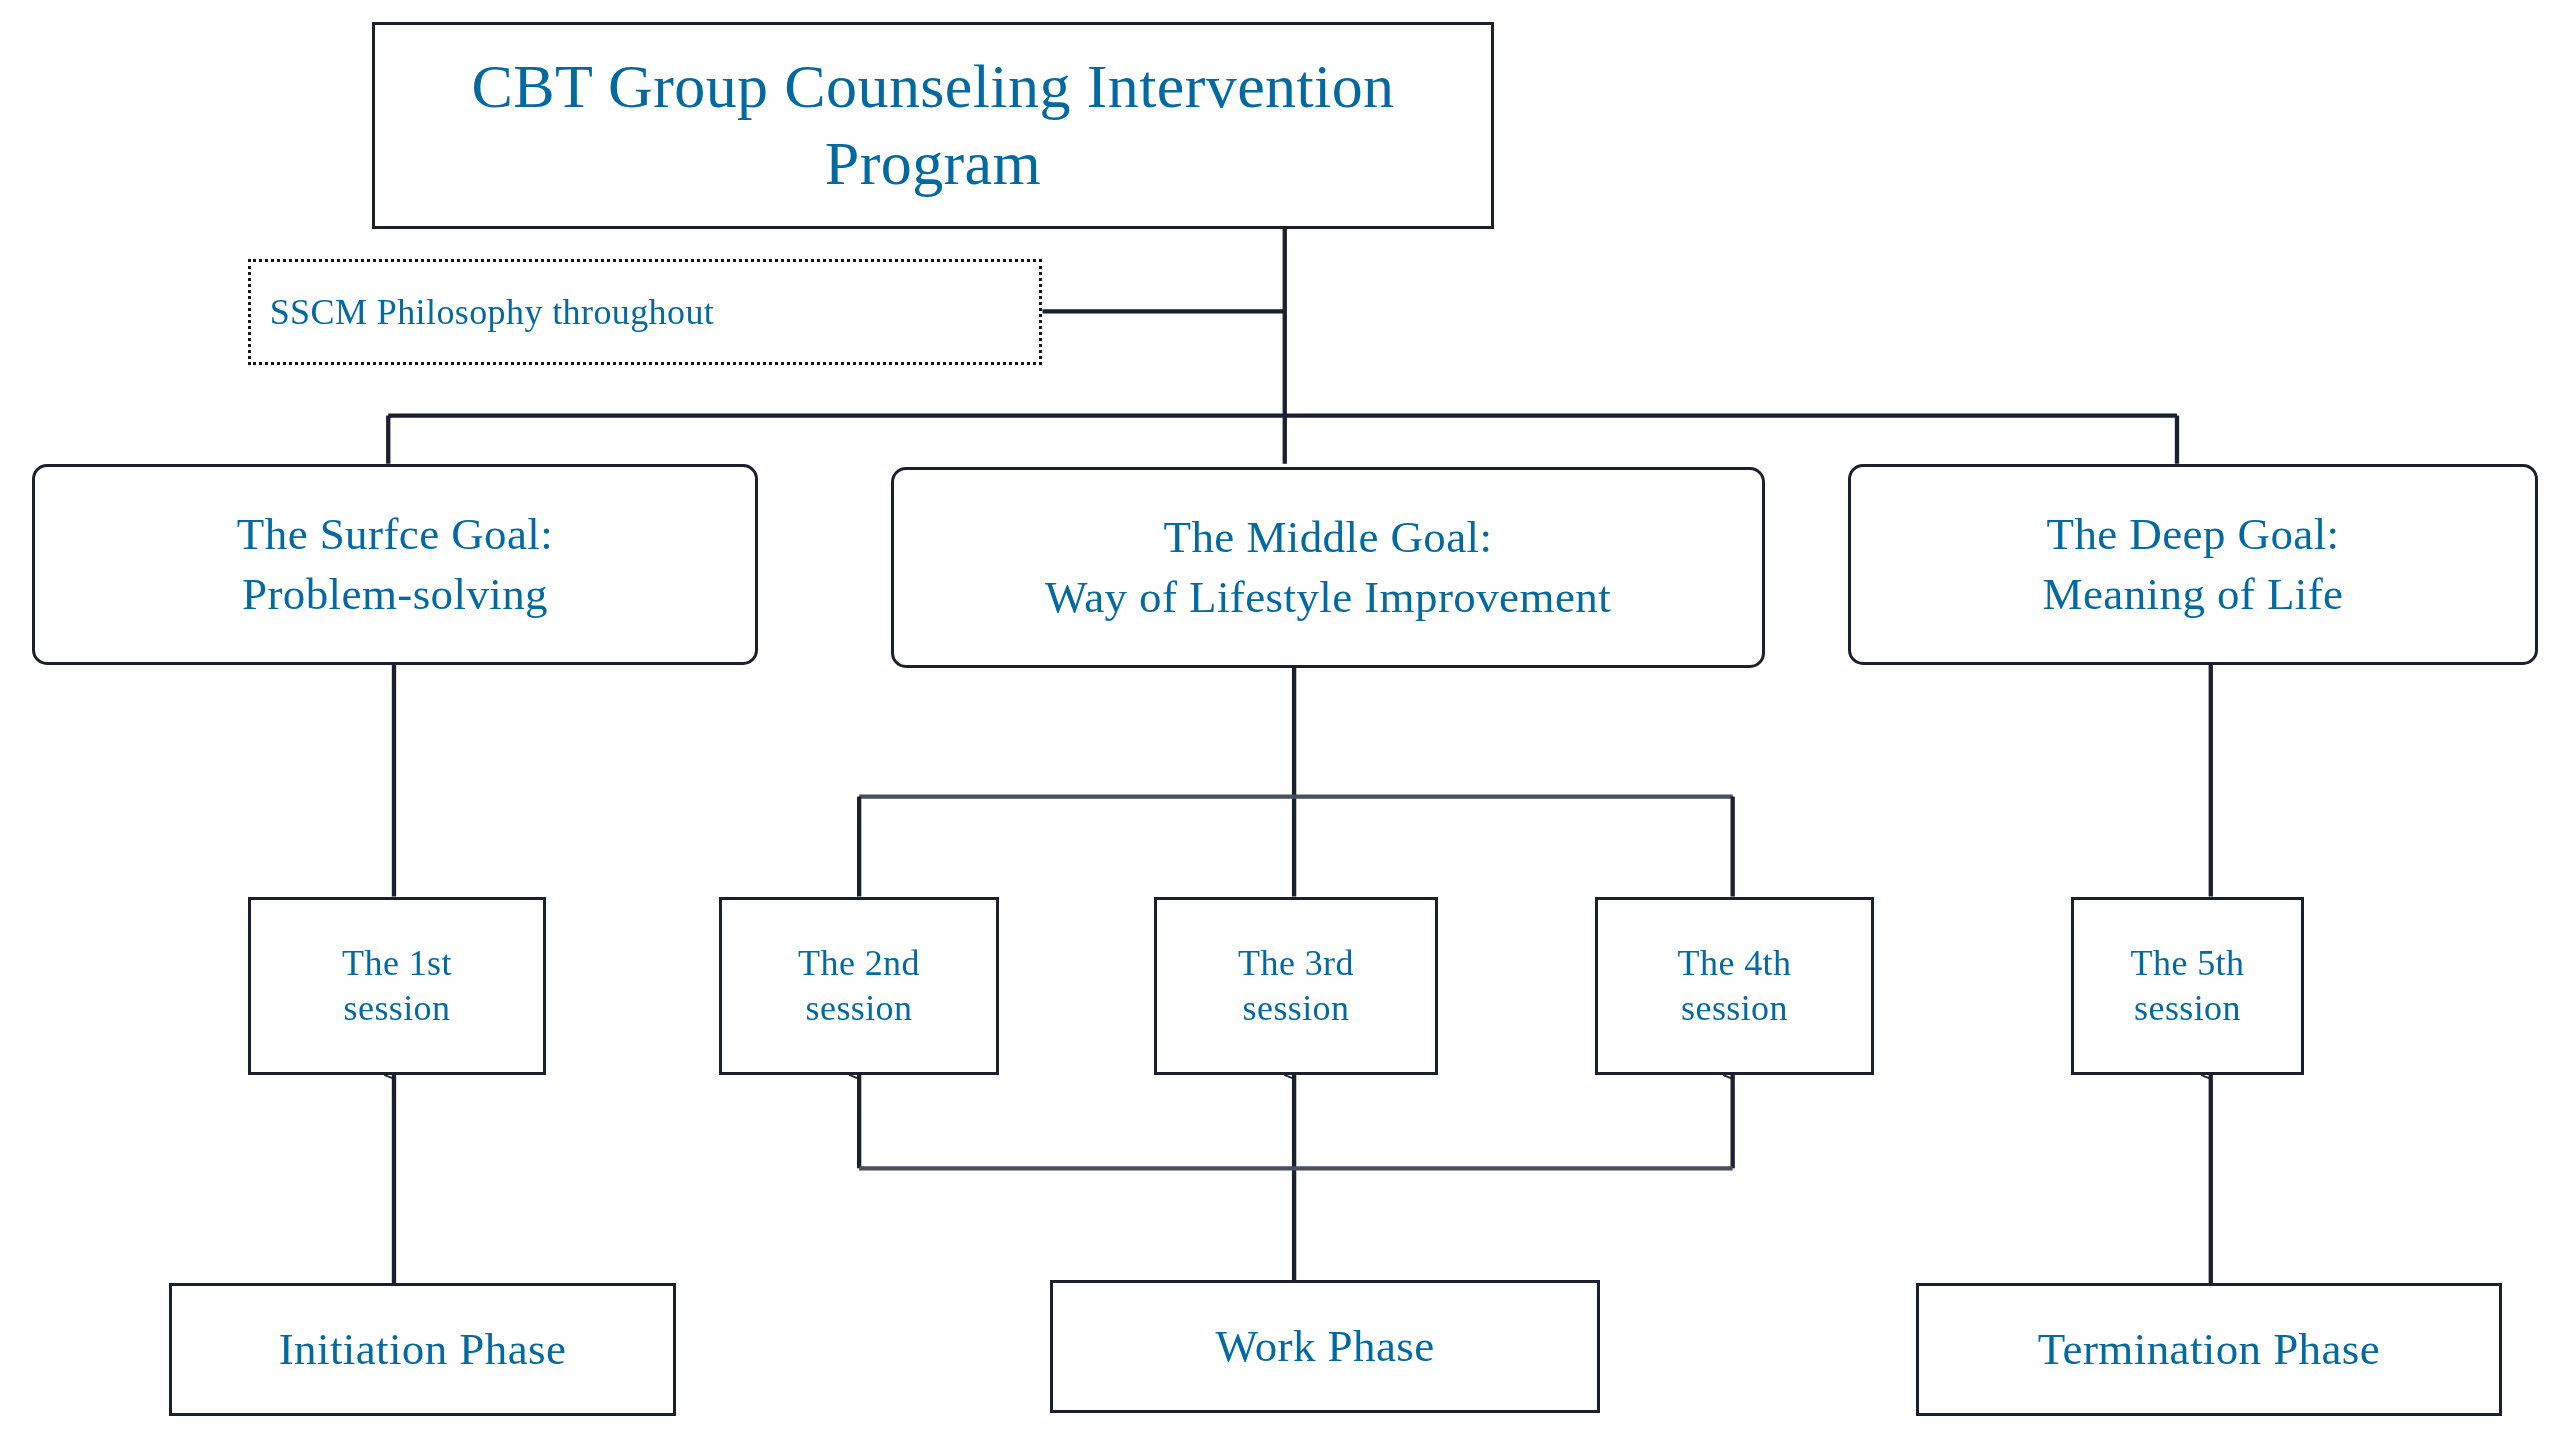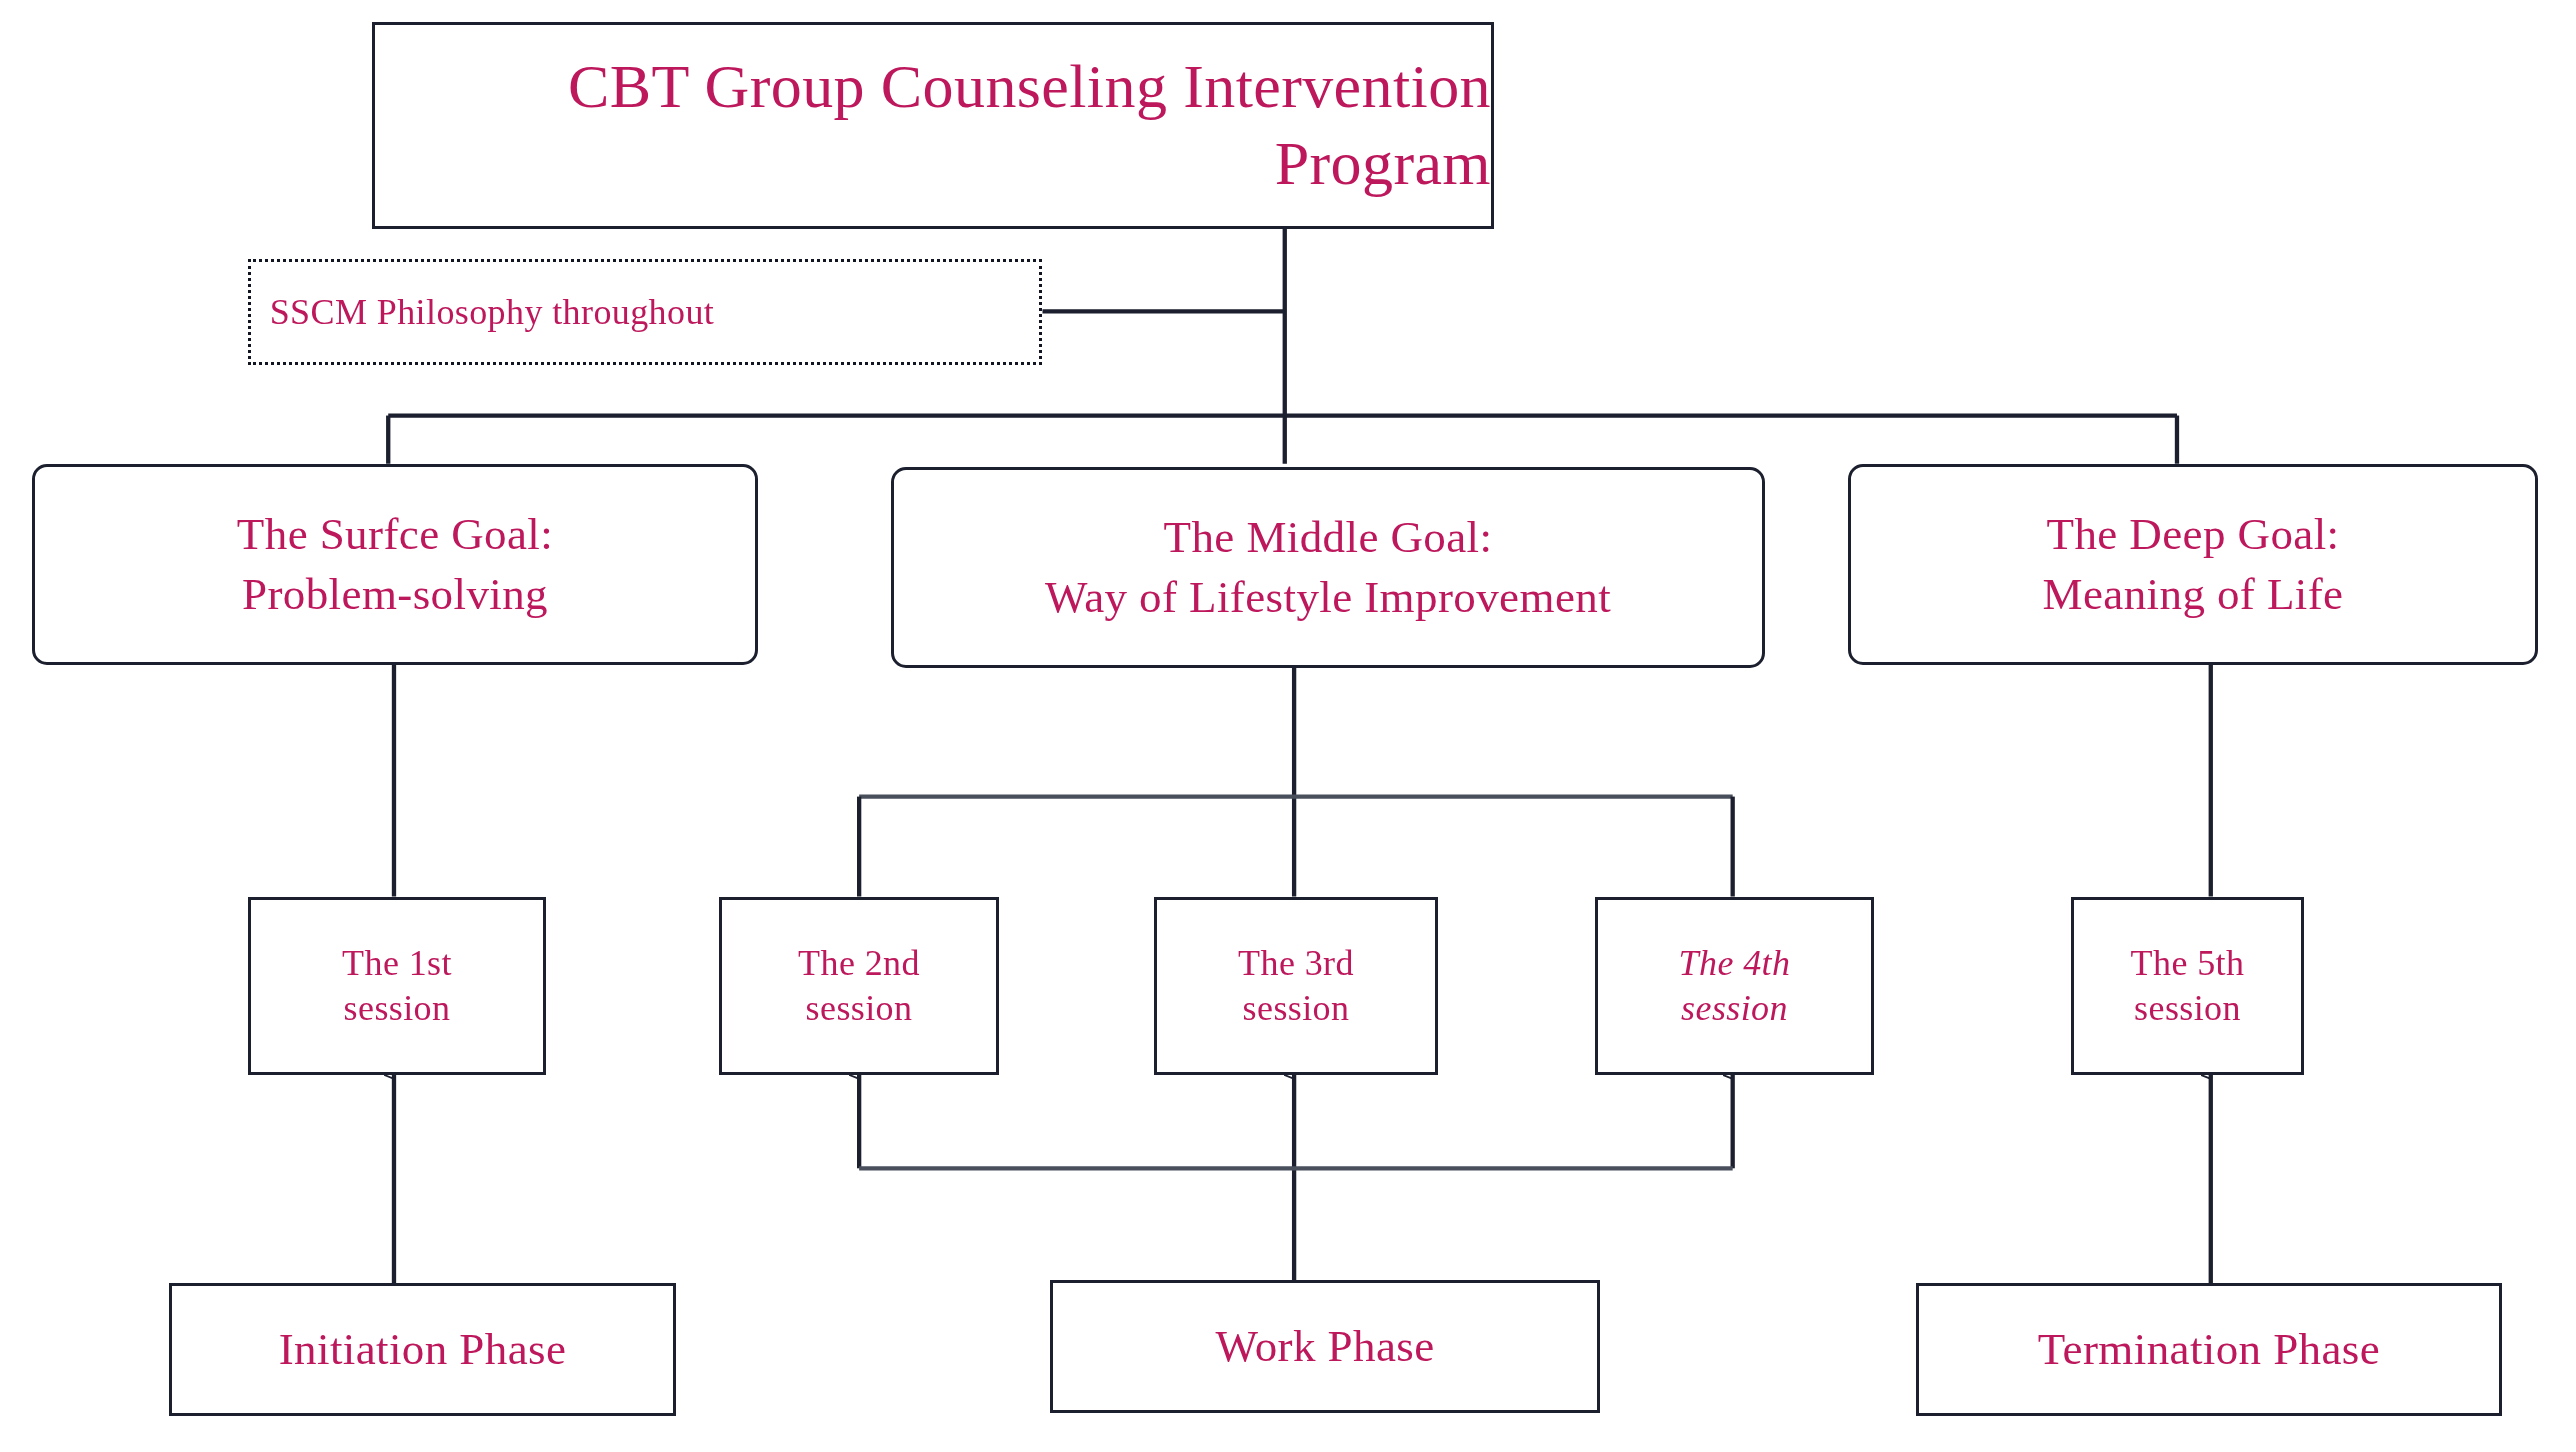--- a/index.html
+++ b/index.html
@@ -27,22 +27,22 @@
   }
   .node-box {
     position: absolute;
     box-sizing: border-box;
     border: 3.6px solid #1b1f2e;
     background: #ffffff;
     display: flex;
     flex-direction: column;
     align-items: center;
     justify-content: center;
-    text-align: right;
-    color: #be185d;
+    text-align: center;
+    color: #0369a1;
     line-height: 1.24;
     letter-spacing: 0.4px;
   }
   .node-box.dotted {
     border: 3.6px dotted #111522;
   }
   .title-box {
     font-size: 62px;
   }
   .goal-box {
@@ -131,21 +131,21 @@
   <div class="node-box session-box" style="left:719px; top:897px; width:280px; height:178px;">
     <span class="line1">The 2nd</span>
     <span class="line2">session</span>
   </div>
 
   <div class="node-box session-box" style="left:1154px; top:897px; width:284px; height:178px;">
     <span class="line1">The 3rd</span>
     <span class="line2">session</span>
   </div>
 
-  <div class="node-box session-box" style="left:1595px; top:897px; width:279px; height:178px;font-style:italic;">
+  <div class="node-box session-box" style="left:1595px; top:897px; width:279px; height:178px;">
     <span class="line1">The 4th</span>
     <span class="line2">session</span>
   </div>
 
   <div class="node-box session-box" style="left:2071px; top:897px; width:233px; height:178px;">
     <span class="line1">The 5th</span>
     <span class="line2">session</span>
   </div>
 
   <div class="node-box phase-box" style="left:169px; top:1283px; width:507px; height:133px;">

